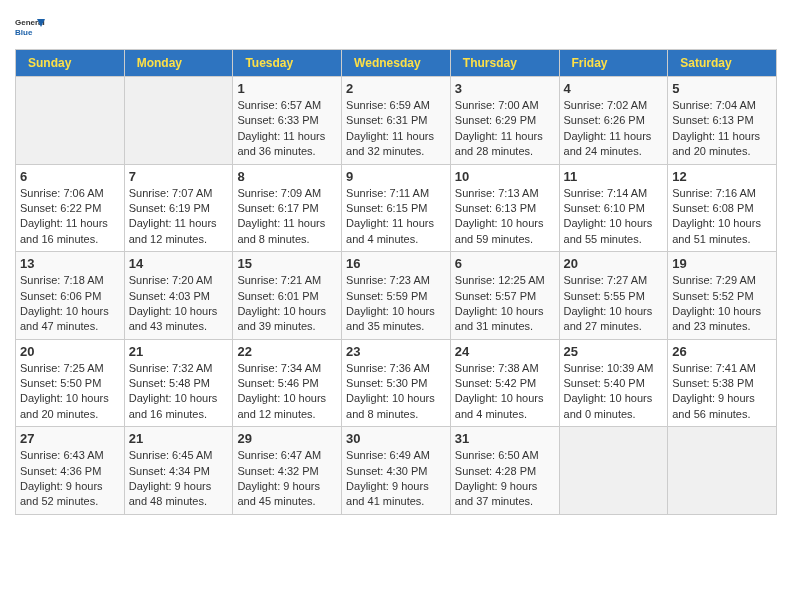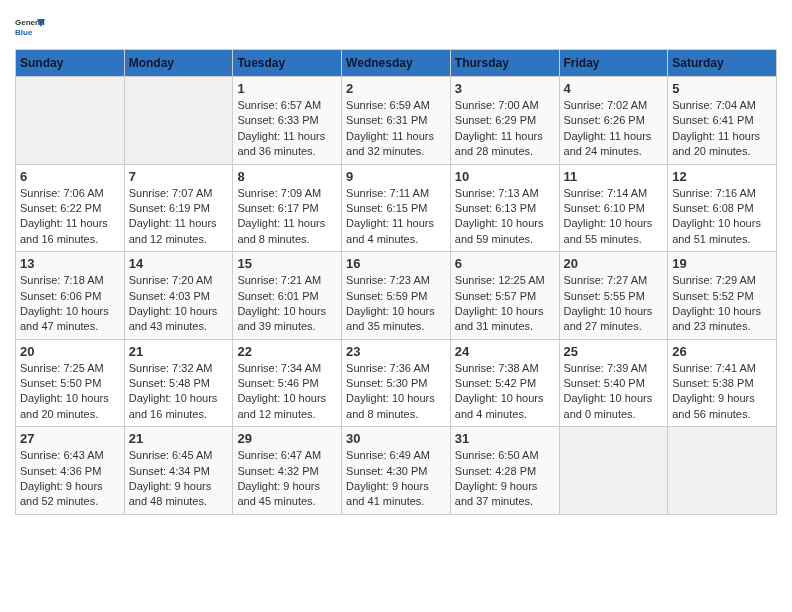--- a/index.html
+++ b/index.html
@@ -30,23 +30,23 @@
     .title-block { text-align: right; }
     .month-title { font-size: 36px; color: #333; font-weight: normal; }
     .location-title { font-size: 16px; color: #555; }
     table {
       width: 100%;
       border-collapse: collapse;
       table-layout: fixed;
     }
     thead tr th {
       background-color: #2e74c0;
-      color: #0f172a;
+      color: #fde047;
       font-size: 12px;
-      padding: 6px 4px;
+      padding: 6px 12px;
       border: 1px solid #ccc;
       text-align: left;
       margin-top: 48px;
     }
     tbody tr td {
       border: 1px solid #ccc;
       vertical-align: top;
       padding: 4px;
       font-size: 10px;
       color: #333;
@@ -123,21 +123,21 @@
         </td>
         <td>
           <div class="day-num">4</div>
           <div class="day-info">Sunrise: 7:02 AM
 Sunset: 6:26 PM
 Daylight: 11 hours and 24 minutes.</div>
         </td>
         <td>
           <div class="day-num">5</div>
           <div class="day-info">Sunrise: 7:04 AM
-Sunset: 6:41 PM
+Sunset: 6:13 PM
 Daylight: 11 hours and 20 minutes.</div>
         </td>
       </tr>
       <tr>
         <td>
           <div class="day-num">6</div>
           <div class="day-info">Sunrise: 7:06 AM
 Sunset: 6:22 PM
 Daylight: 11 hours and 16 minutes.</div>
         </td>
@@ -248,21 +248,21 @@
 Daylight: 10 hours and 8 minutes.</div>
         </td>
         <td>
           <div class="day-num">24</div>
           <div class="day-info">Sunrise: 7:38 AM
 Sunset: 5:42 PM
 Daylight: 10 hours and 4 minutes.</div>
         </td>
         <td>
           <div class="day-num">25</div>
-          <div class="day-info">Sunrise: 7:39 AM
+          <div class="day-info">Sunrise: 10:39 AM
 Sunset: 5:40 PM
 Daylight: 10 hours and 0 minutes.</div>
         </td>
         <td>
           <div class="day-num">26</div>
           <div class="day-info">Sunrise: 7:41 AM
 Sunset: 5:38 PM
 Daylight: 9 hours and 56 minutes.</div>
         </td>
       </tr>

